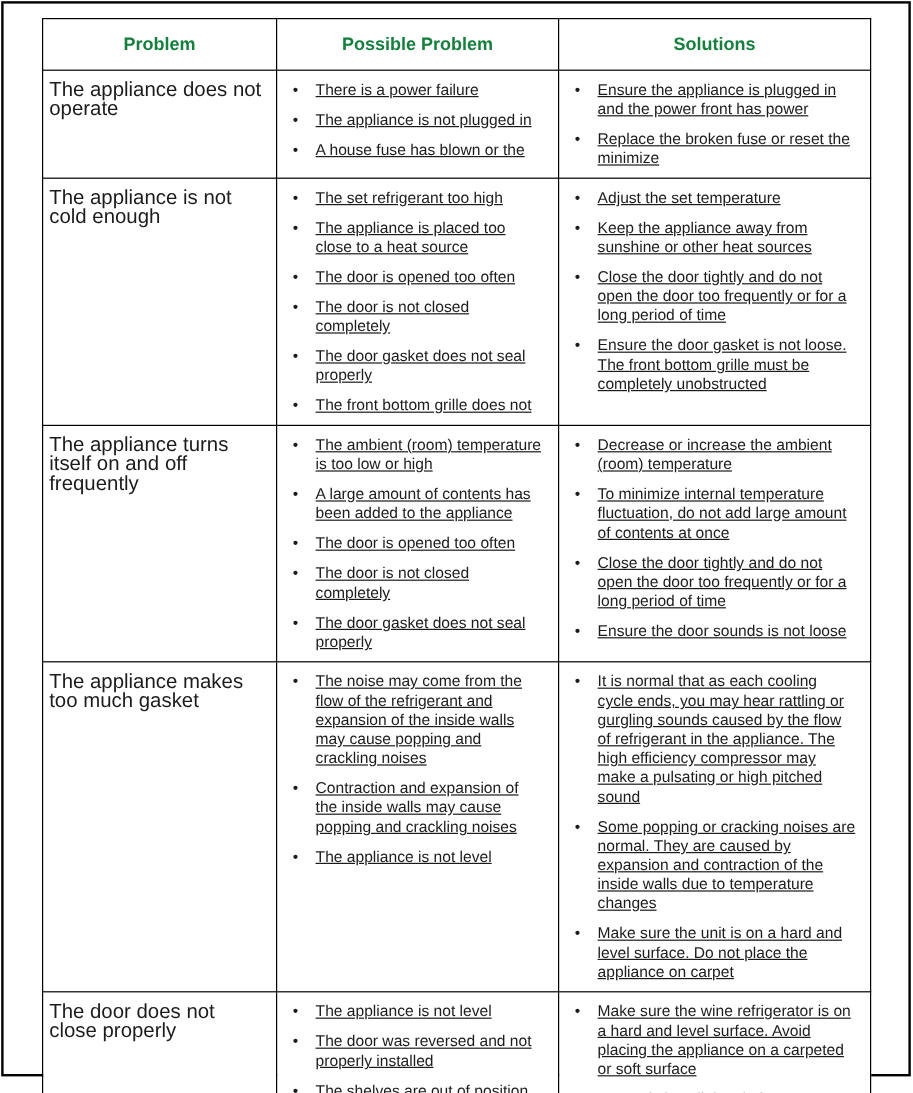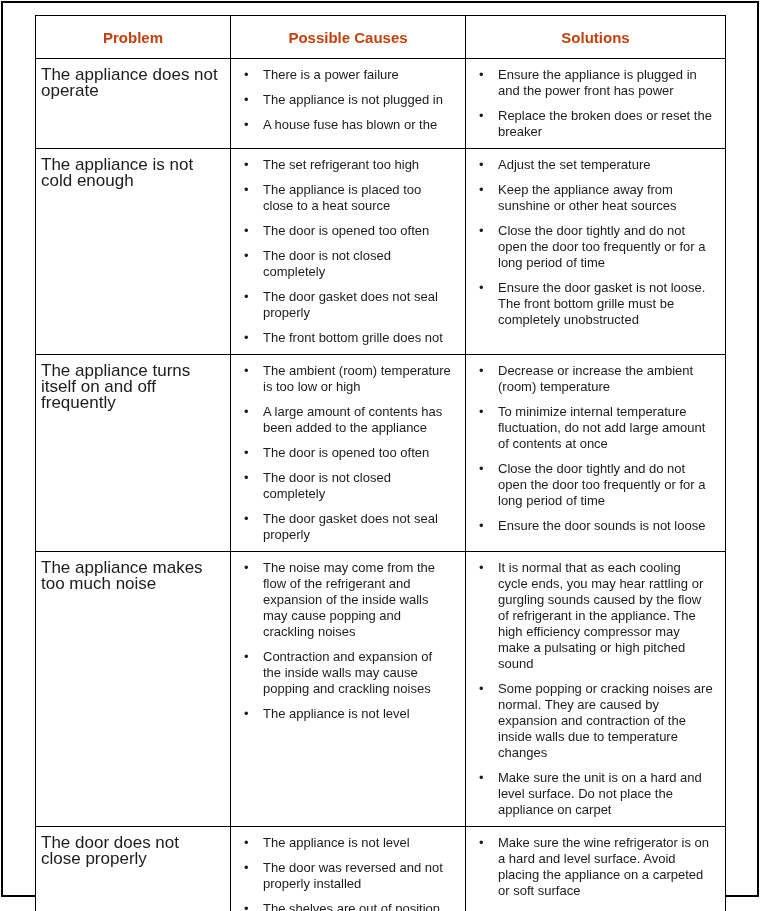--- a/index.html
+++ b/index.html
@@ -34,38 +34,39 @@
     vertical-align: top;
     background: #ffffff;
   }
   .tbl th {
     font-size: 15px;
     font-weight: bold;
     text-align: center;
     vertical-align: middle;
     height: 43px;
     padding: 4px;
-    color: #c2410c;
+    color: #15803d;
   }
   td.problem-cell {
     font-size: 17px;
     line-height: 16px;
     padding: 8px 12px 8px 5px;
   }
   td.list-cell {
     padding: 8px 8px 8px 0;
   }
   ul.bullets { list-style: none; }
   ul.bullets li {
     position: relative;
     font-size: 13px;
     line-height: 16px;
     padding-left: 32px;
     padding-right: 4px;
     margin-bottom: 9px;
+    text-decoration: underline;
   }
   ul.bullets li:last-child { margin-bottom: 0; }
   ul.bullets li::before {
     content: "\2022";
     position: absolute;
     left: 13px;
     top: 0;
     font-size: 13px;
     color: #1c1c1c;
   }
@@ -83,38 +84,38 @@
 
 <table class="tbl">
   <colgroup>
     <col style="width:195px">
     <col style="width:235px">
     <col style="width:260px">
   </colgroup>
   <thead>
     <tr>
       <th>Problem</th>
-      <th>Possible Causes</th>
+      <th>Possible Problem</th>
       <th>Solutions</th>
     </tr>
   </thead>
   <tbody>
       <tr>
         <td class="problem-cell">The appliance does not operate</td>
         <td class="list-cell">
           <ul class="bullets">
             <li>There is a power failure</li>
             <li>The appliance is not plugged in</li>
             <li>A house fuse has blown or the</li>
           </ul>
         </td>
         <td class="list-cell">
           <ul class="bullets">
             <li>Ensure the appliance is plugged in and the power front has power</li>
-            <li>Replace the broken does or reset the breaker</li>
+            <li>Replace the broken fuse or reset the minimize</li>
           </ul>
         </td>
       </tr>
       <tr>
         <td class="problem-cell">The appliance is not cold enough</td>
         <td class="list-cell">
           <ul class="bullets">
             <li>The set refrigerant too high</li>
             <li>The appliance is placed too close to a heat source</li>
             <li>The door is opened too often</li>
@@ -146,21 +147,21 @@
         <td class="list-cell">
           <ul class="bullets">
             <li>Decrease or increase the ambient (room) temperature</li>
             <li>To minimize internal temperature fluctuation, do not add large amount of contents at once</li>
             <li>Close the door tightly and do not open the door too frequently or for a long period of time</li>
             <li>Ensure the door sounds is not loose</li>
           </ul>
         </td>
       </tr>
       <tr>
-        <td class="problem-cell">The appliance makes too much noise</td>
+        <td class="problem-cell">The appliance makes too much gasket</td>
         <td class="list-cell">
           <ul class="bullets">
             <li>The noise may come from the flow of the refrigerant and expansion of the inside walls may cause popping and crackling noises</li>
             <li>Contraction and expansion of the inside walls may cause popping and crackling noises</li>
             <li>The appliance is not level</li>
           </ul>
         </td>
         <td class="list-cell">
           <ul class="bullets">
             <li>It is normal that as each cooling cycle ends, you may hear rattling or gurgling sounds caused by the flow of refrigerant in the appliance. The high efficiency compressor may make a pulsating or high pitched sound</li>

